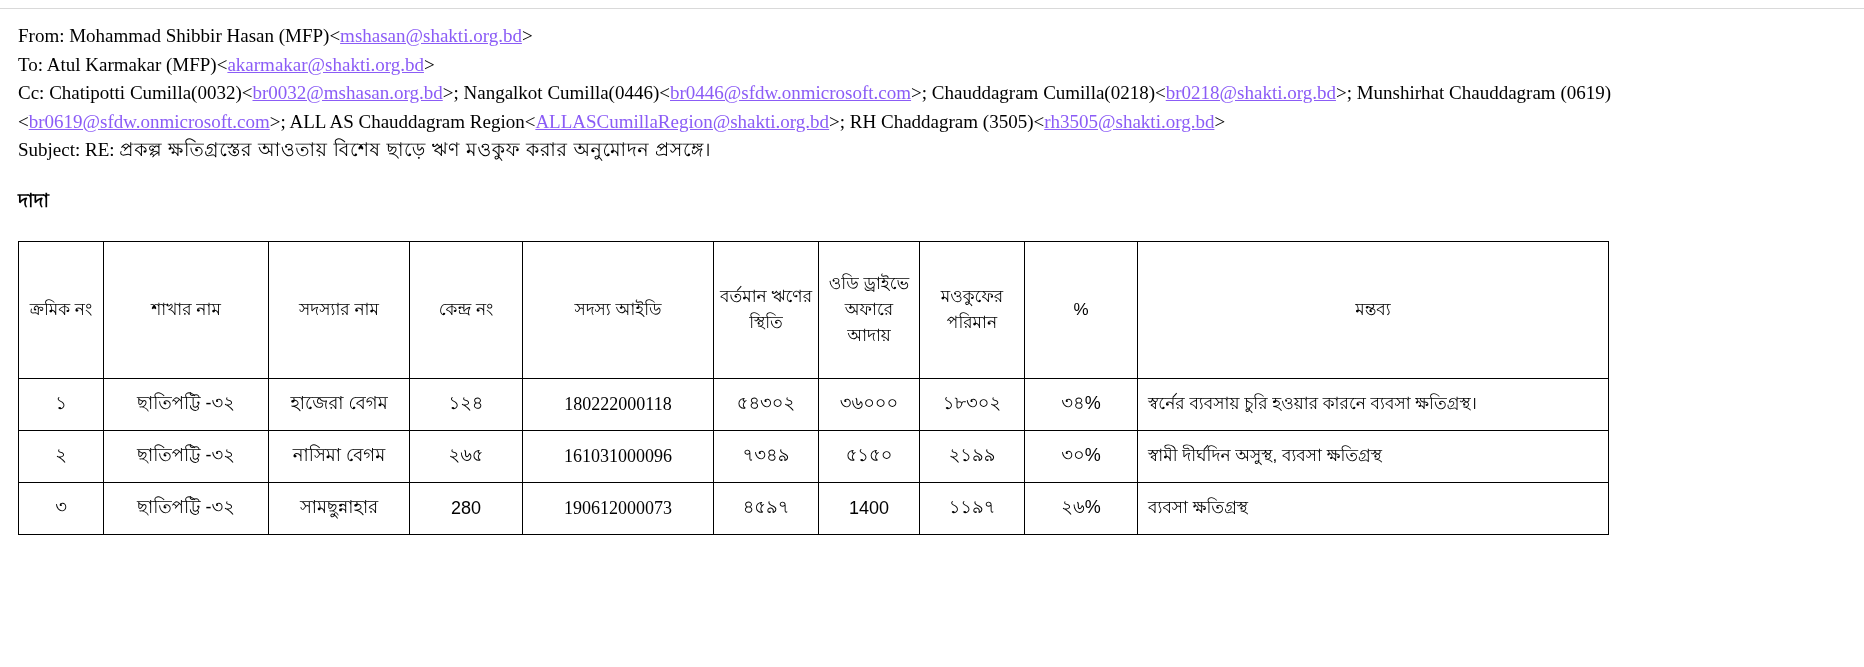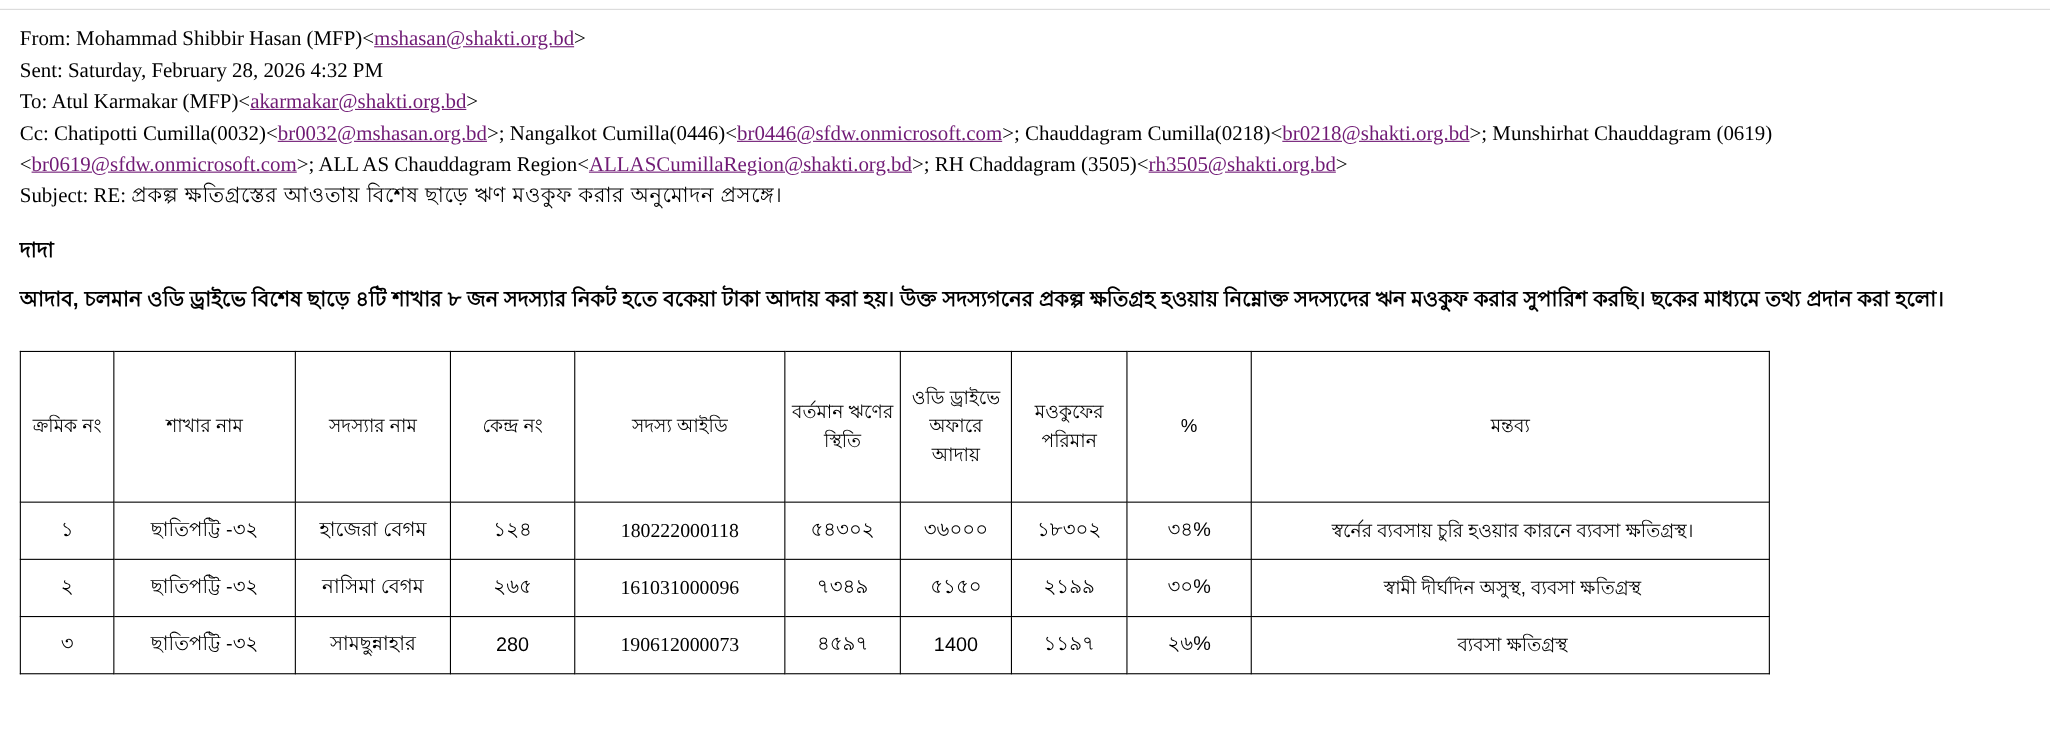--- a/index.html
+++ b/index.html
@@ -35,21 +35,21 @@
     font-size: 19px;
     line-height: 28.5px;
   }
   .hrow {
     white-space: normal;
   }
   .hlabel {
     font-weight: normal;
   }
   .lnk {
-    color: #701a75;
+    color: #8b5cf6;
     text-decoration: underline;
   }
   .bn {
     font-family: Liberation Sans, sans-serif;
   }
   .subject-bn {
     letter-spacing: 0.6px;
   }
   .salutation {
     margin-top: 22px;
@@ -82,21 +82,21 @@
     height: 128px;
     line-height: 26px;
     font-size: 17px;
   }
   table.report tbody td {
     height: 43px;
     text-align: center;
     font-size: 18px;
   }
   table.report tbody td.comment {
-    text-align: center;
+    text-align: left;
     padding-left: 10px;
     font-size: 17px;
   }
   .c0 { width: 72px; }
   .c1 { width: 152px; }
   .c2 { width: 128px; margin-left: 44px; }
   .c3 { width: 100px; }
   .c4 { width: 178px; }
   .c5 { width: 92px; }
   .c6 { width: 88px; }
@@ -110,24 +110,20 @@
 <div class="page">
   <div class="topline"></div>
 
   <div class="headers">
 
     <div class="hrow">
       <span class="hlabel">From:</span>
       <span>Mohammad Shibbir Hasan (MFP)</span><span>&lt;</span><a class="lnk" href="#">mshasan@shakti.org.bd</a><span>&gt;</span>
     </div>
 
-    <div class="hrow">
-      <span class="hlabel">Sent:</span>
-      <span>Saturday, February 28, 2026 4:32 PM</span>
-    </div>
 
     <div class="hrow">
       <span class="hlabel">To:</span>
       <span>Atul Karmakar (MFP)</span><span>&lt;</span><a class="lnk" href="#">akarmakar@shakti.org.bd</a><span>&gt;</span>
     </div>
 
     <div class="hrow">
       <span class="hlabel">Cc:</span>
       <span>Chatipotti Cumilla(0032)</span>&lt;<a class="lnk" href="#">br0032@mshasan.org.bd</a>&gt;;
       <span>Nangalkot Cumilla(0446)</span>&lt;<a class="lnk" href="#">br0446@sfdw.onmicrosoft.com</a>&gt;;
@@ -140,21 +136,20 @@
 
     <div class="hrow">
       <span class="hlabel">Subject:</span>
       <span>RE: </span><span class="bn subject-bn">প্রকল্প ক্ষতিগ্রস্তের আওতায় বিশেষ ছাড়ে ঋণ মওকুফ করার অনুমোদন প্রসঙ্গে।</span>
     </div>
 
   </div>
 
   <div class="salutation bn">দাদা</div>
 
-  <div class="bodypara bn">আদাব, চলমান ওডি ড্রাইভে বিশেষ ছাড়ে ৪টি শাখার ৮ জন সদস্যার নিকট হতে বকেয়া টাকা আদায় করা হয়। উক্ত সদস্যগনের প্রকল্প ক্ষতিগ্রহ হওয়ায় নিম্নোক্ত সদস্যদের ঋন মওকুফ করার সুপারিশ করছি। ছকের মাধ্যমে তথ্য প্রদান করা হলো।</div>
 
   <table class="report">
     <thead>
       <tr>
         <td class="c0 bn">ক্রমিক নং</td>
         <td class="c1 bn">শাখার নাম</td>
         <td class="c2 bn">সদস্যার নাম</td>
         <td class="c3 bn">কেন্দ্র নং</td>
         <td class="c4 bn">সদস্য আইডি</td>
         <td class="c5 bn">বর্তমান ঋণের স্থিতি</td>

